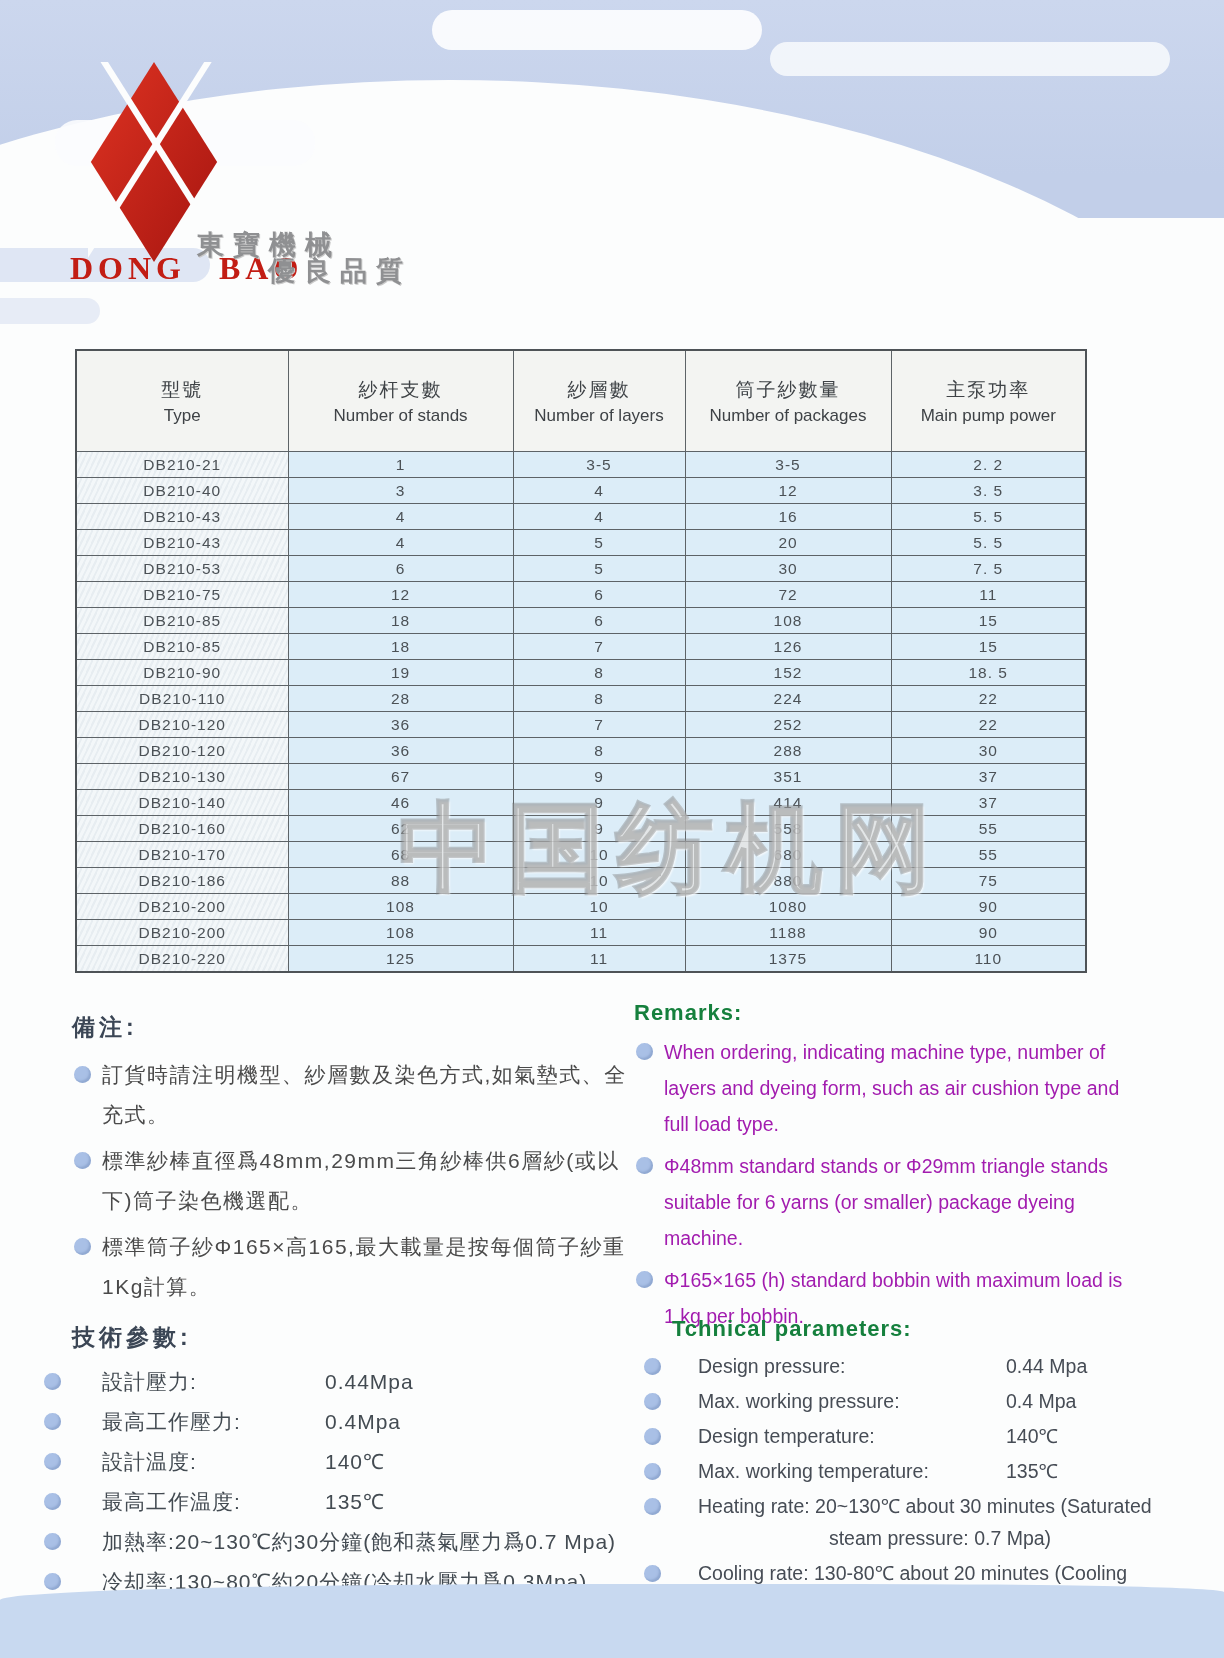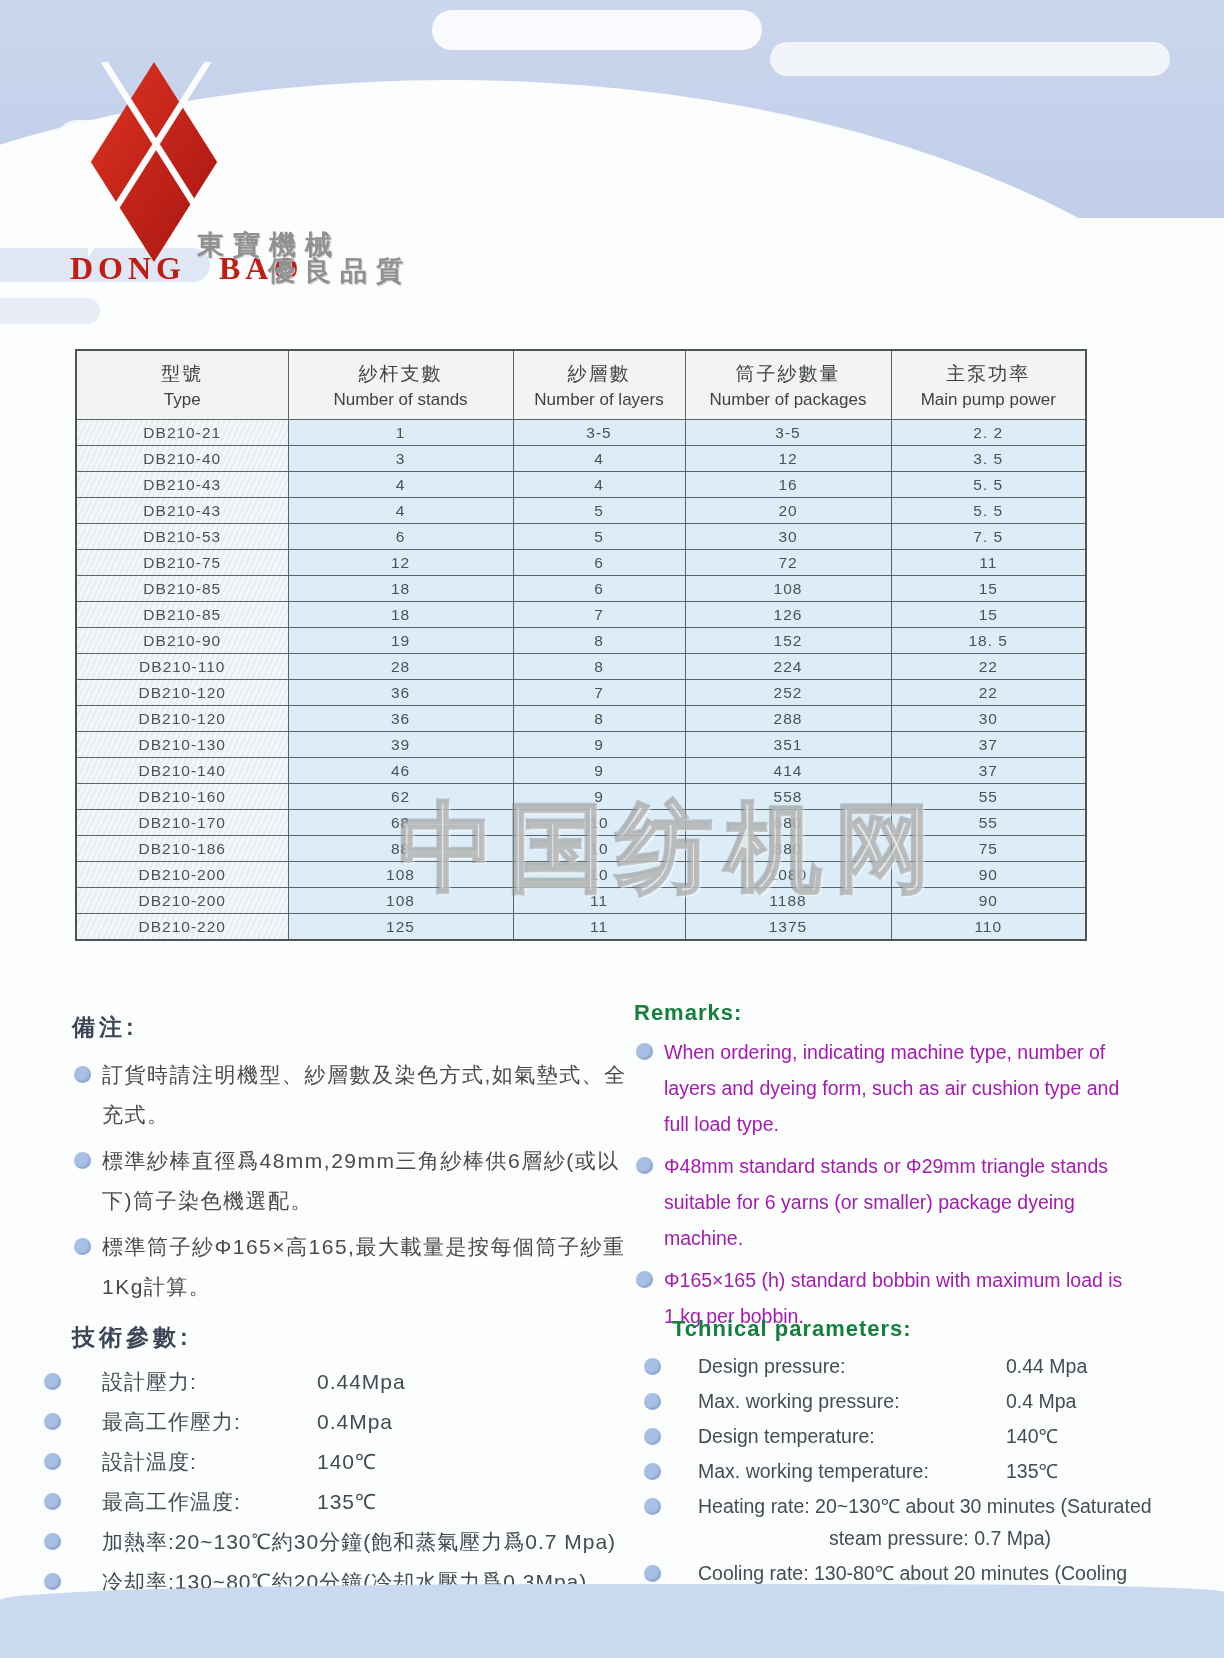--- a/index.html
+++ b/index.html
@@ -36,21 +36,21 @@
   .logo-tag.t1 { left:197px; top:227px; }
   .logo-tag.t2 { left:268px; top:253px; }
 
   
   .spec-table { position:absolute; left:75px; top:349px; width:1010px;
                 border-collapse:collapse; table-layout:fixed;
                 border:2px solid #4e5357; }
   .spec-table th, .spec-table td { border:1px solid #5d6periphery367; }
   .spec-table th, .spec-table td { border:1px solid #5d6367; }
   .spec-table thead th {
-    height:60px; background:#f3f4f2; font-weight:normal; padding:4px;
+    height:60px; background:#f3f4f2; font-weight:normal; padding:20px;
     color:#3e4246; vertical-align:middle;
   }
   .h-cn { font-size:19px; letter-spacing:2px; }
   .h-en { font-size:17px; margin-top:3px; letter-spacing:0; }
   .spec-table tbody td {
     height:25px; text-align:center; font-size:15.5px; color:#4b5156;
     background:#dcedf8; padding:0 3px; letter-spacing:1px;
   }
   .spec-table tbody td:first-child {
     background:#eef3f6;
@@ -76,21 +76,21 @@
          border-radius:50%; background:#a9c0e6; box-shadow:inset -2px -2px 2px rgba(120,145,190,.5); }
   .remarks-cn { left:72px; top:1012px; width:575px; }
   .remarks-cn li { font-size:21px; line-height:40px; color:#4a4a4a; letter-spacing:1.5px; }
   .remarks-en { left:634px; top:1000px; width:495px; }
   .remarks-en li { font-size:19.5px; line-height:36px; color:#a21caf; }
   .remarks-en .dot { top:9px; }
 
   .params-cn { left:72px; top:1322px; width:600px; }
   .params-cn .pair, .params-cn .pline { position:relative; padding-left:30px;
       font-size:21px; line-height:34px; color:#434b52; letter-spacing:1px; margin-bottom:6px; }
-  .params-cn .pair { display:flex; }
+  .params-cn .pair { display:flex;gap:8px; }
   .params-cn .p-label { width:215px; }
   .params-cn .dot, .params-en .dot { top:8px; }
   .params-en { left:624px; top:1316px; width:510px;margin-left:48px; }
   .params-en .pair, .params-en .pline { position:relative; padding-left:26px;
       font-size:19.5px; line-height:32px; color:#464c55; margin-bottom:3px; }
   .params-en .pair { display:flex; }
   .params-en .pe-label { width:308px; }
   .params-en .pline .l2 { text-align:center; }
 </style>
 </head>
@@ -237,21 +237,21 @@
         </tr>
         <tr>
           <td>DB210-120</td>
           <td>36</td>
           <td>8</td>
           <td>288</td>
           <td>30</td>
         </tr>
         <tr>
           <td>DB210-130</td>
-          <td>39</td>
+          <td>67</td>
           <td>9</td>
           <td>351</td>
           <td>37</td>
         </tr>
         <tr>
           <td>DB210-140</td>
           <td>46</td>
           <td>9</td>
           <td>414</td>
           <td>37</td>

